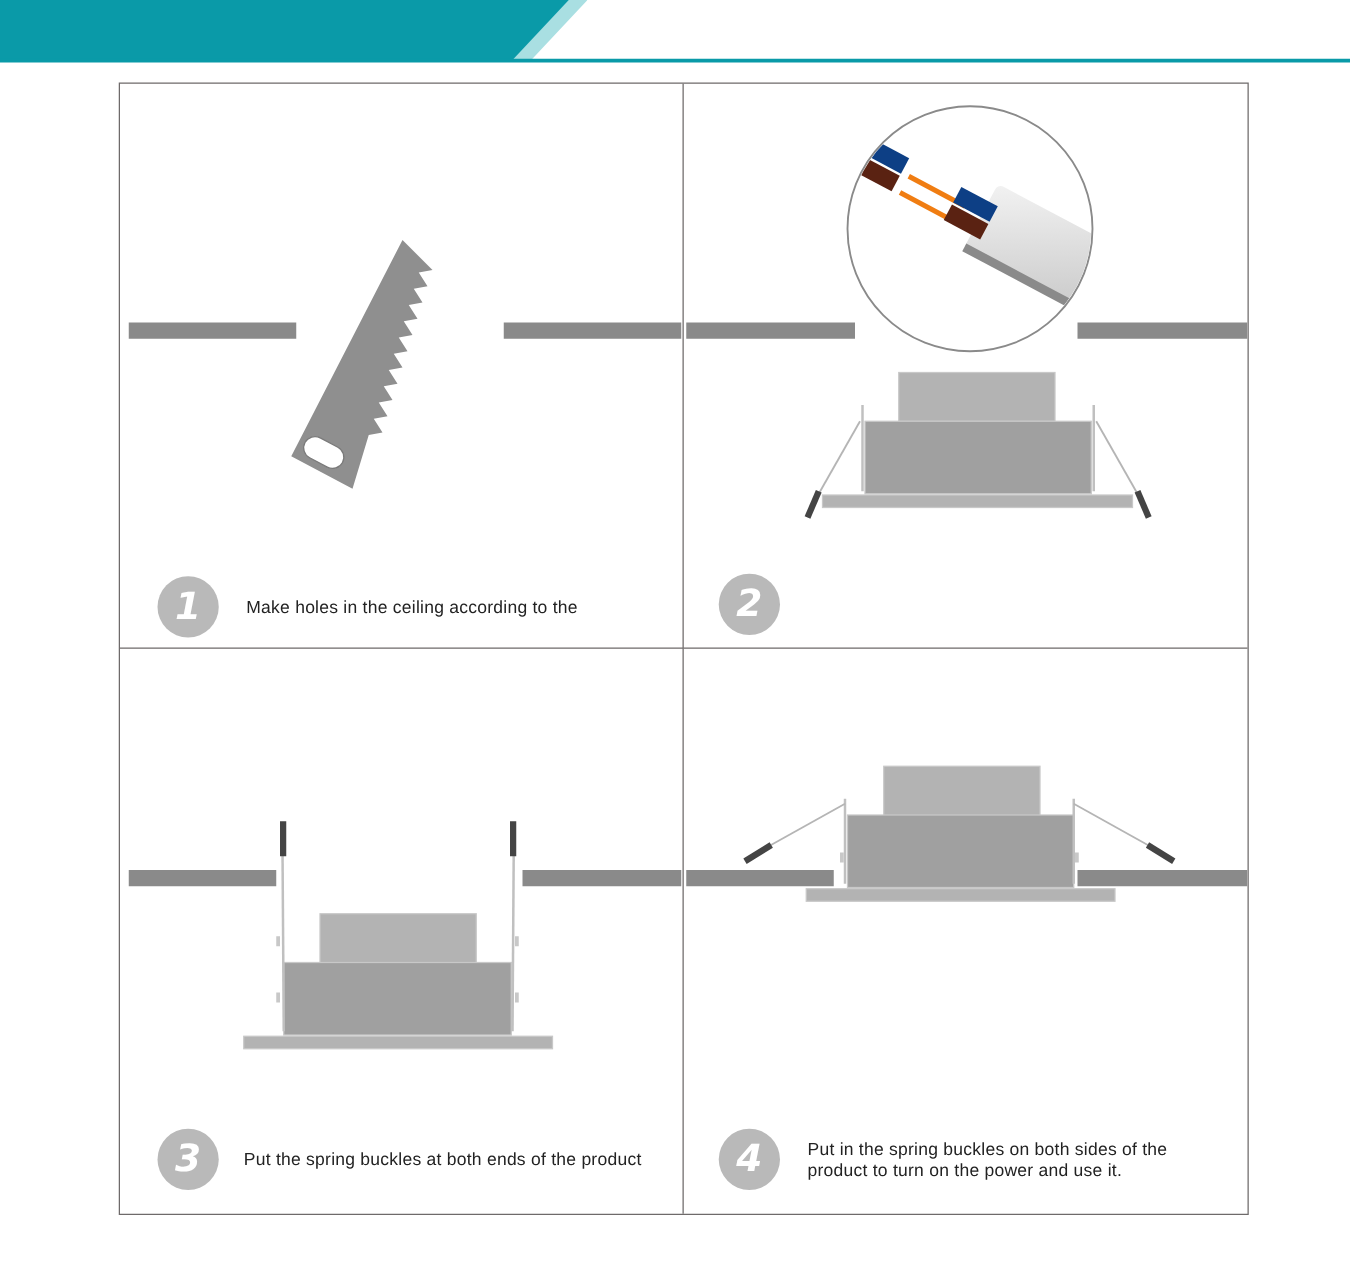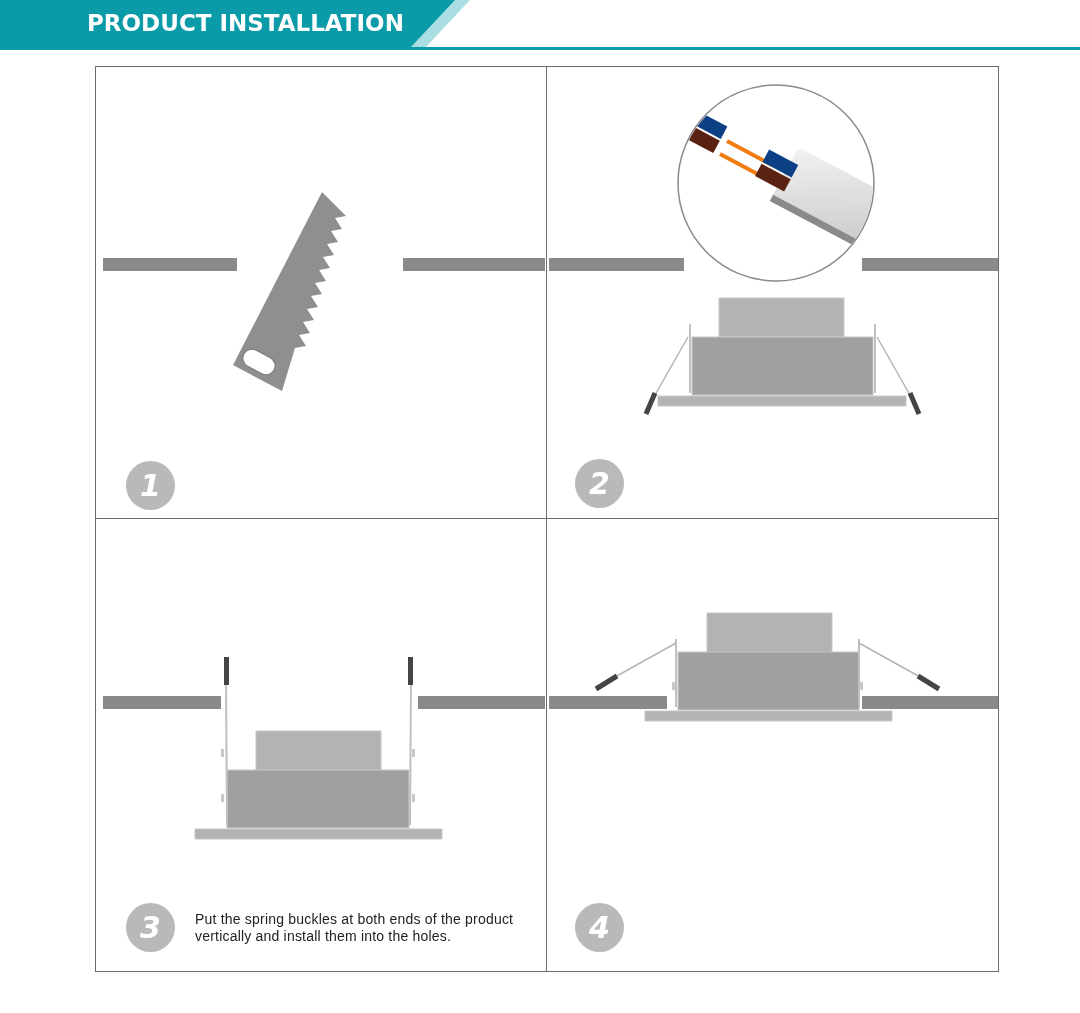--- a/index.html
+++ b/index.html
@@ -25,36 +25,36 @@
   .badge { width: 49px; height: 49px; border-radius: 50%; background: #b9b9b9; color: #ffffff; font-size: 30px; font-weight: bold; font-style: italic; display: flex; align-items: center; justify-content: center; font-family: "DejaVu Sans", sans-serif; flex-shrink: 0; }
   .step-text { margin-left: 22px; font-size: 14px; line-height: 17px; color: #222222; letter-spacing: 0.2px; }
   .step-text span { display: block; }
 </style>
 </head>
 <body>
 
 <div class="header">
   <div class="header-bar"></div>
   <div class="header-stripe"></div>
-  <div class="header-title">PRODUCT INSTALLATION</div>
   <div class="header-rule"></div>
 </div>
 
 <div class="grid">
 
   <div class="cell c1">
     <svg class="illus" width="451" height="380" viewBox="0 0 451 380">
       <rect x="7" y="191" width="134" height="13" fill="#8a8a8a"></rect>
       <rect x="307" y="191" width="142" height="13" fill="#8a8a8a"></rect>
       <polygon fill="#8f8f8f" points="226,125 250,149 239,151 246,162 235,164 242,175 231,177 238,188 227,190 234,201 223,203 230,214 219,216 226,227 215,229 222,240 211,242 218,253 207,255 214,266 203,268 210,279 199,281 186,324 137,298"></polygon>
       <rect x="146" y="286" width="34" height="18" rx="9" ry="9" fill="#ffffff" stroke="#7a7a7a" stroke-width="1" transform="rotate(28 163 295)"></rect>
     </svg>
     <div class="step" style="left:30px; top:394px;">
       <div class="badge">1</div>
       <div class="step-text">
+        <span>Make holes in the ceiling according to the</span>
       </div>
     </div>
   </div>
 
   <div class="cell c2">
     <svg class="illus" width="451" height="380" viewBox="0 0 451 380">
       <rect x="2" y="191" width="135" height="13" fill="#8a8a8a"></rect>
       <rect x="315" y="191" width="136" height="13" fill="#8a8a8a"></rect>
       <circle cx="229" cy="116" r="98" fill="#ffffff" stroke="#8a8a8a" stroke-width="1.5"></circle>
       <defs>
@@ -111,21 +111,20 @@
       <rect x="312" y="138" width="5" height="28" fill="#444444"></rect>
       <rect x="125" y="230" width="3" height="8" fill="#c8c8c8"></rect>
       <rect x="125" y="275" width="3" height="8" fill="#c8c8c8"></rect>
       <rect x="316" y="230" width="3" height="8" fill="#c8c8c8"></rect>
       <rect x="316" y="275" width="3" height="8" fill="#c8c8c8"></rect>
     </svg>
     <div class="step" style="left:30px; top:384px;">
       <div class="badge">3</div>
       <div class="step-text" style="margin-left:20px;">
         <span>Put the spring buckles at both ends of the product</span>
-        <span>vertically and install them into the holes.</span>
       </div>
     </div>
   </div>
 
   <div class="cell c4">
     <svg class="illus" width="451" height="380" viewBox="0 0 451 380">
       <rect x="2" y="177" width="118" height="13" fill="#8a8a8a"></rect>
       <rect x="315" y="177" width="136" height="13" fill="#8a8a8a"></rect>
       <rect x="160" y="94" width="125" height="40" fill="#b3b3b3" stroke="#c8c8c8"></rect>
       <rect x="131" y="133" width="181" height="58" fill="#a0a0a0" stroke="#c8c8c8"></rect>
@@ -134,16 +133,20 @@
       <line x1="312" y1="120" x2="312" y2="188" stroke="#c0c0c0" stroke-width="2"></line>
       <line x1="129" y1="124" x2="68" y2="158" stroke="#b5b5b5" stroke-width="1.5"></line>
       <line x1="312" y1="124" x2="373" y2="158" stroke="#b5b5b5" stroke-width="1.5"></line>
       <line x1="70" y1="157" x2="49" y2="170" stroke="#444444" stroke-width="5"></line>
       <line x1="371" y1="157" x2="392" y2="170" stroke="#444444" stroke-width="5"></line>
       <rect x="125" y="163" width="3" height="8" fill="#c8c8c8"></rect>
       <rect x="313" y="163" width="3" height="8" fill="#c8c8c8"></rect>
     </svg>
     <div class="step" style="left:28px; top:384px;">
       <div class="badge">4</div>
+      <div class="step-text">
+        <span>Put in the spring buckles on both sides of the</span>
+        <span>product to turn on the power and use it.</span>
+      </div>
     </div>
   </div>
 
 </div>
 
 </body></html>

